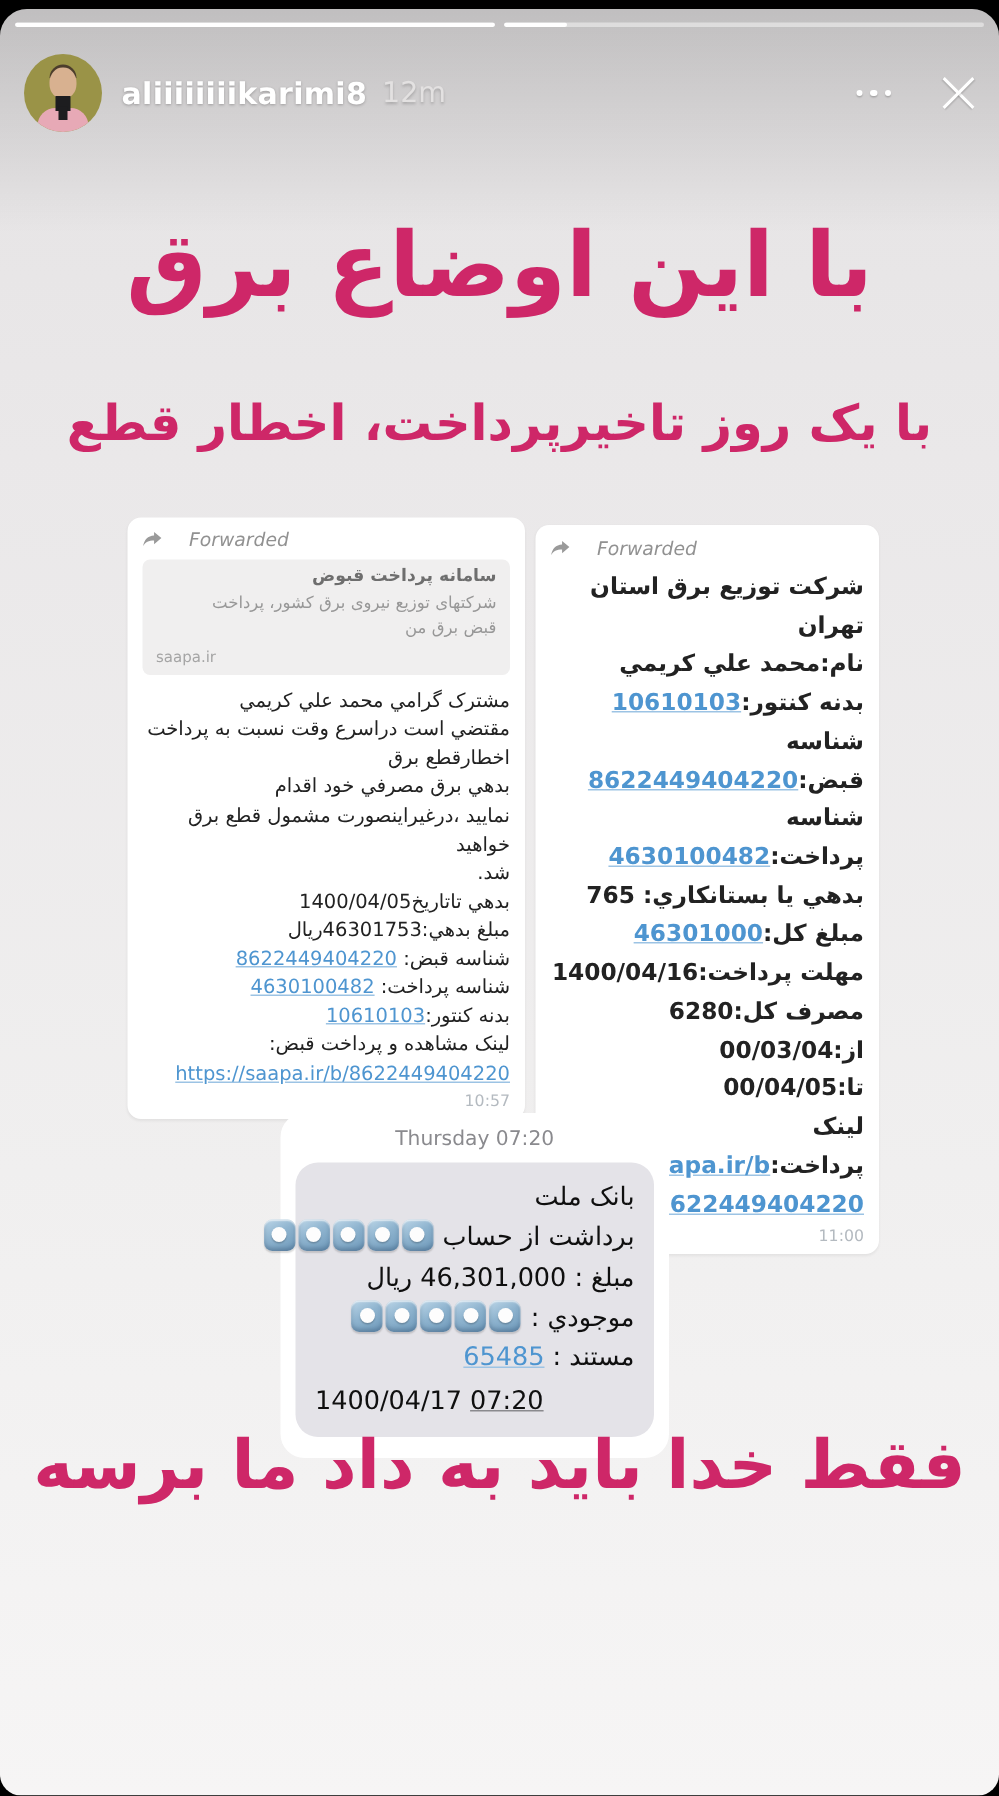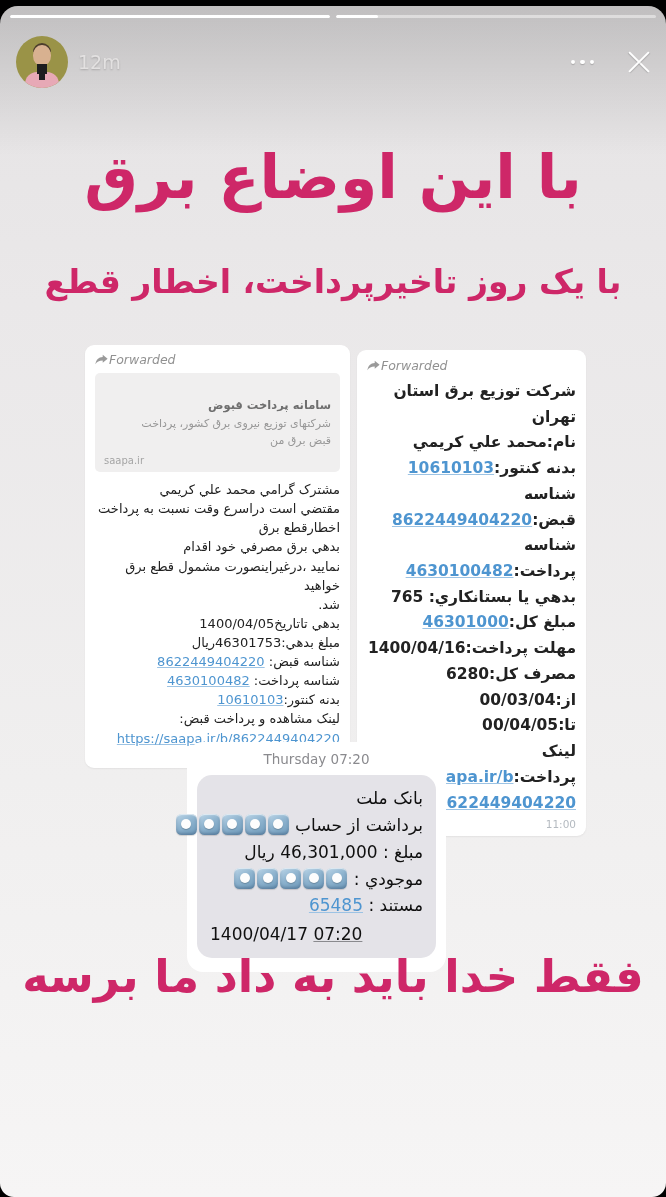--- a/index.html
+++ b/index.html
@@ -44,23 +44,23 @@
     font-size:60px; font-weight:800; color:#ce2768; letter-spacing:0; }
   .headline2 { position:absolute; top:256px; left:0; width:100%; text-align:center; direction:rtl;
     font-size:33px; font-weight:800; color:#ce2768; }
   .headline3 { position:absolute; top:944px; left:0; width:100%; text-align:center; direction:rtl;
     font-size:45px; font-weight:800; color:#ce2768; }
 
   
   .card { position:absolute; background:#fff; border-radius:9px; box-shadow:0 1px 2px rgba(0,0,0,.06); }
   .card-left  { left:85px;  top:339px; width:265px; padding:7px 10px 6px; }
   .card-right { left:357px; top:344px; width:229px; padding:8px 10px 6px; }
-  .fwd { display:flex; align-items:center; gap:1px; color:#919191; font-size:12.5px; font-style:italic; }
+  .fwd { display:flex; align-items:center; gap:18px; color:#919191; font-size:12.5px; font-style:italic; }
   .fwd svg { flex:0 0 auto; }
-  .quote { background:#f0efef; border-radius:5px; padding:25px 9px 6px; margin-top:6px; direction:rtl; }
+  .quote { background:#f0efef; border-radius:5px; padding:3px 9px 6px; margin-top:6px; direction:rtl; }
   .quote .q-title { font-size:11.5px; font-weight:bold; color:#6e6e6e; text-align:right; margin-bottom:3px; }
   .quote .q-line { font-size:11px; color:#979797; text-align:right; line-height:1.55; }
   .quote .q-src { font-size:10px; color:#a5a5a5; text-align:left; direction:ltr; margin-top:6px; }
   .body-l { direction:rtl; text-align:right; color:#222; font-size:13px; line-height:1.47; margin-top:8px; }
   .body-r { direction:rtl; text-align:right; color:#222; font-size:15.5px; line-height:1.66; margin-top:6px;font-weight:bold; }
   .lnk { color:#4e95d0; text-decoration:underline; text-decoration-color:#9cc3e4; cursor:pointer; }
   .tstamp { text-align:left; direction:ltr; color:#b4bac0; font-size:10.5px; margin-top:2px; transform:scaleX(1); }
   .tstamp-right { text-align:right; }
 
   
@@ -93,20 +93,21 @@
   </div>
 
   <div class="header">
     <div class="avatar">
       <div class="jacket"></div>
         <div class="hair"></div>
         <div class="head"></div>
         <div class="neck"></div>
         <div class="collar"></div>
     </div>
+    <div class="username">aliiiiiiiikarimi8</div>
     <div class="timeago">12m</div>
     <div class="hdr-spacer"></div>
     <div class="dots">
         <i></i>
         <i></i>
         <i></i>
       </div>
     <div class="close-x"></div>
   </div>
 

